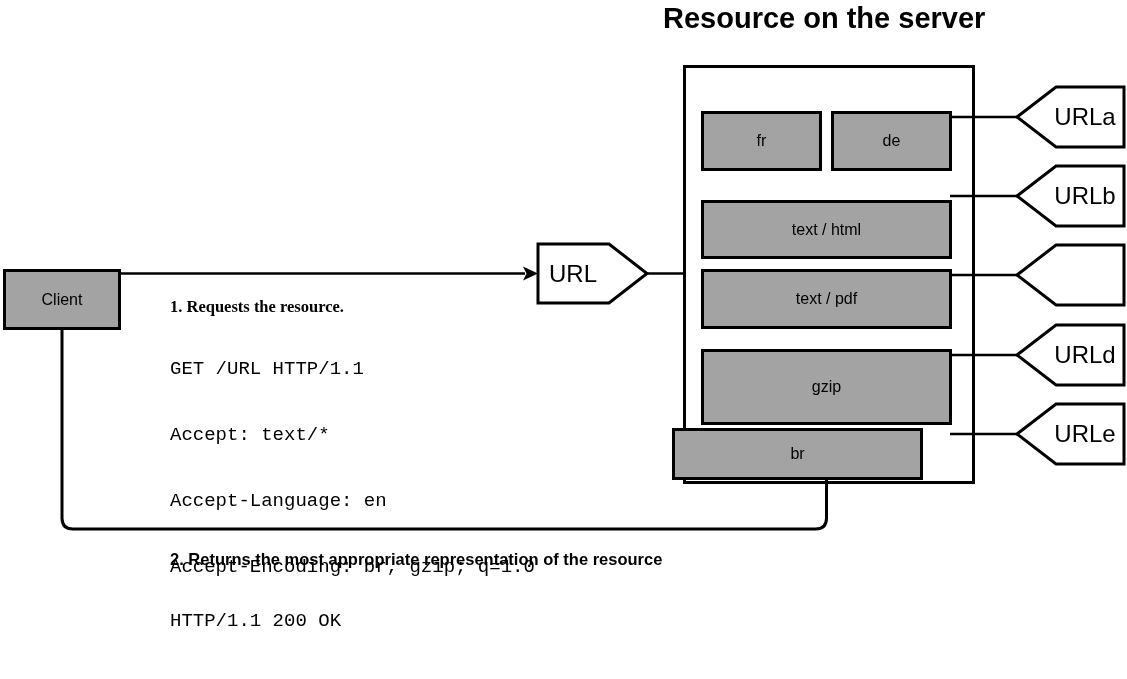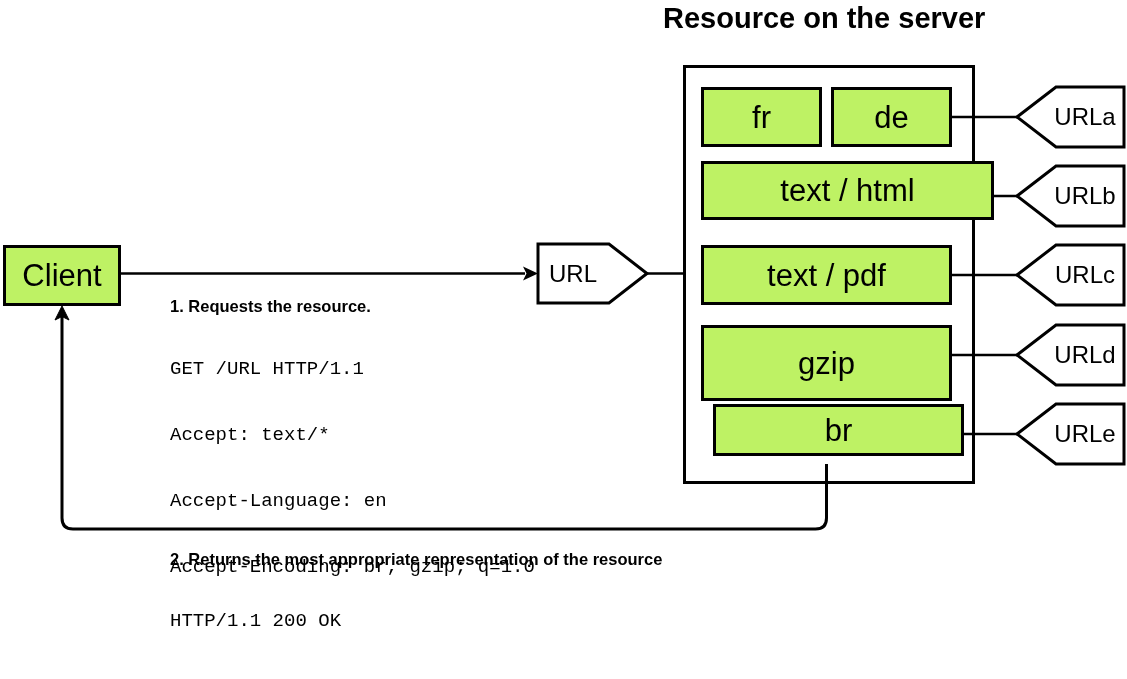--- a/index.html
+++ b/index.html
@@ -14,27 +14,28 @@
     overflow: hidden;
   }
   .wires {
     position: absolute;
     left: 0; top: 0;
     width: 1127px; height: 679px;
   }
   .box {
     position: absolute;
     border: 3px solid #000000;
-    background: #bef264;
+    background: #a3a3a3;
     display: flex;
     align-items: center;
     justify-content: center;
-    font-size: 31px;
+    font-size: 16px;
     line-height: 1;
     text-align: center;
+    margin-top: 24px;
   }
   .outer-box {
     position: absolute;
     border: 3px solid #000000;
     background: transparent;
   }
   .shape-label {
     position: absolute;
     display: flex;
     align-items: center;
@@ -109,40 +110,39 @@
   <div class="shape-label" style="left:528px; top:246px; width:90px; height:55px;">URL</div>
 
   <div class="outer-box" style="left:683px; top:65px; width:292px; height:419px;"></div>
 
   <div class="box" style="left:701px; top:87px; width:121px; height:60px;">
     <span>fr</span>
   </div>
   <div class="box" style="left:831px; top:87px; width:121px; height:60px;">
     <span>de</span>
   </div>
-  <div class="box" style="left:701px; top:161px; width:293px; height:59px;">
+  <div class="box" style="left:701px; top:176px; width:251px; height:59px;">
     <span>text / html</span>
   </div>
   <div class="box" style="left:701px; top:245px; width:251px; height:60px;">
     <span>text / pdf</span>
   </div>
   <div class="box" style="left:701px; top:325px; width:251px; height:76px;">
     <span>gzip</span>
   </div>
-  <div class="box" style="left:713px; top:404px; width:251px; height:52px;align-items:center;">
+  <div class="box" style="left:672px; top:404px; width:251px; height:52px;align-items:center;">
     <span>br</span>
   </div>
 
   <div class="shape-label" style="left:1046px; top:89px; width:78px; height:56px;">URLa</div>
   <div class="shape-label" style="left:1046px; top:168px; width:78px; height:56px;">URLb</div>
-  <div class="shape-label" style="left:1046px; top:247px; width:78px; height:56px;">URLc</div>
   <div class="shape-label" style="left:1046px; top:327px; width:78px; height:56px;">URLd</div>
   <div class="shape-label" style="left:1046px; top:406px; width:78px; height:56px;">URLe</div>
 
-  <div class="step-label" style="left:170px; top:297px;">1. Requests the resource.</div>
+  <div class="step-label" style="left:170px; top:297px;font-family:Liberation Serif, serif;">1. Requests the resource.</div>
   <div class="code-block" style="left:170px; top:314px;">
     <div>GET /URL HTTP/1.1</div>
     <div>Accept: text/*</div>
     <div>Accept-Language: en</div>
     <div>Accept-Encoding: br, gzip; q=1.0</div>
   </div>
 
   <div class="step-label" style="left:170px; top:550px;">2. Returns the most appropriate representation of the resource</div>
   <div class="code-block" style="left:170px; top:566px;">
     <div>HTTP/1.1 200 OK</div>

